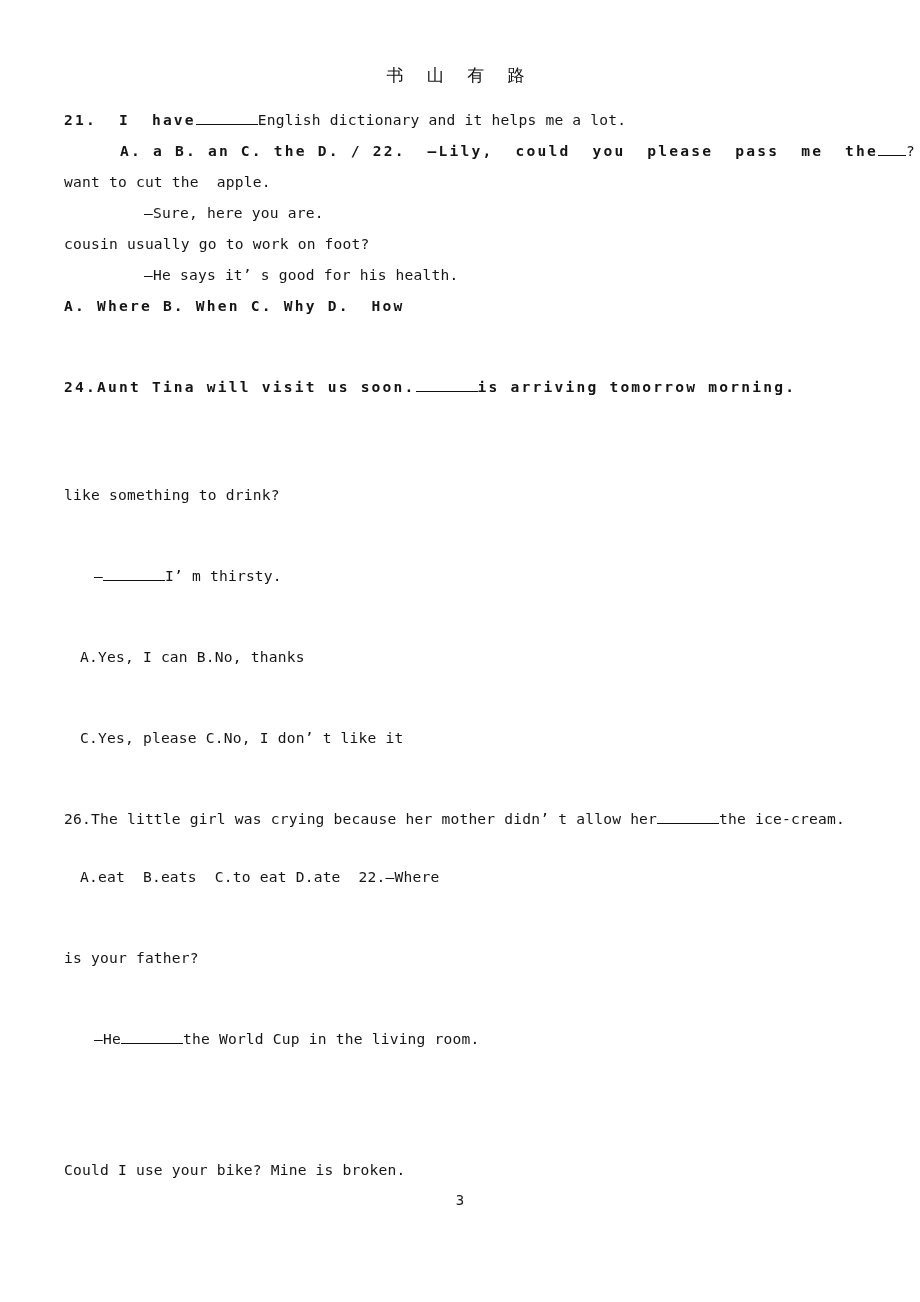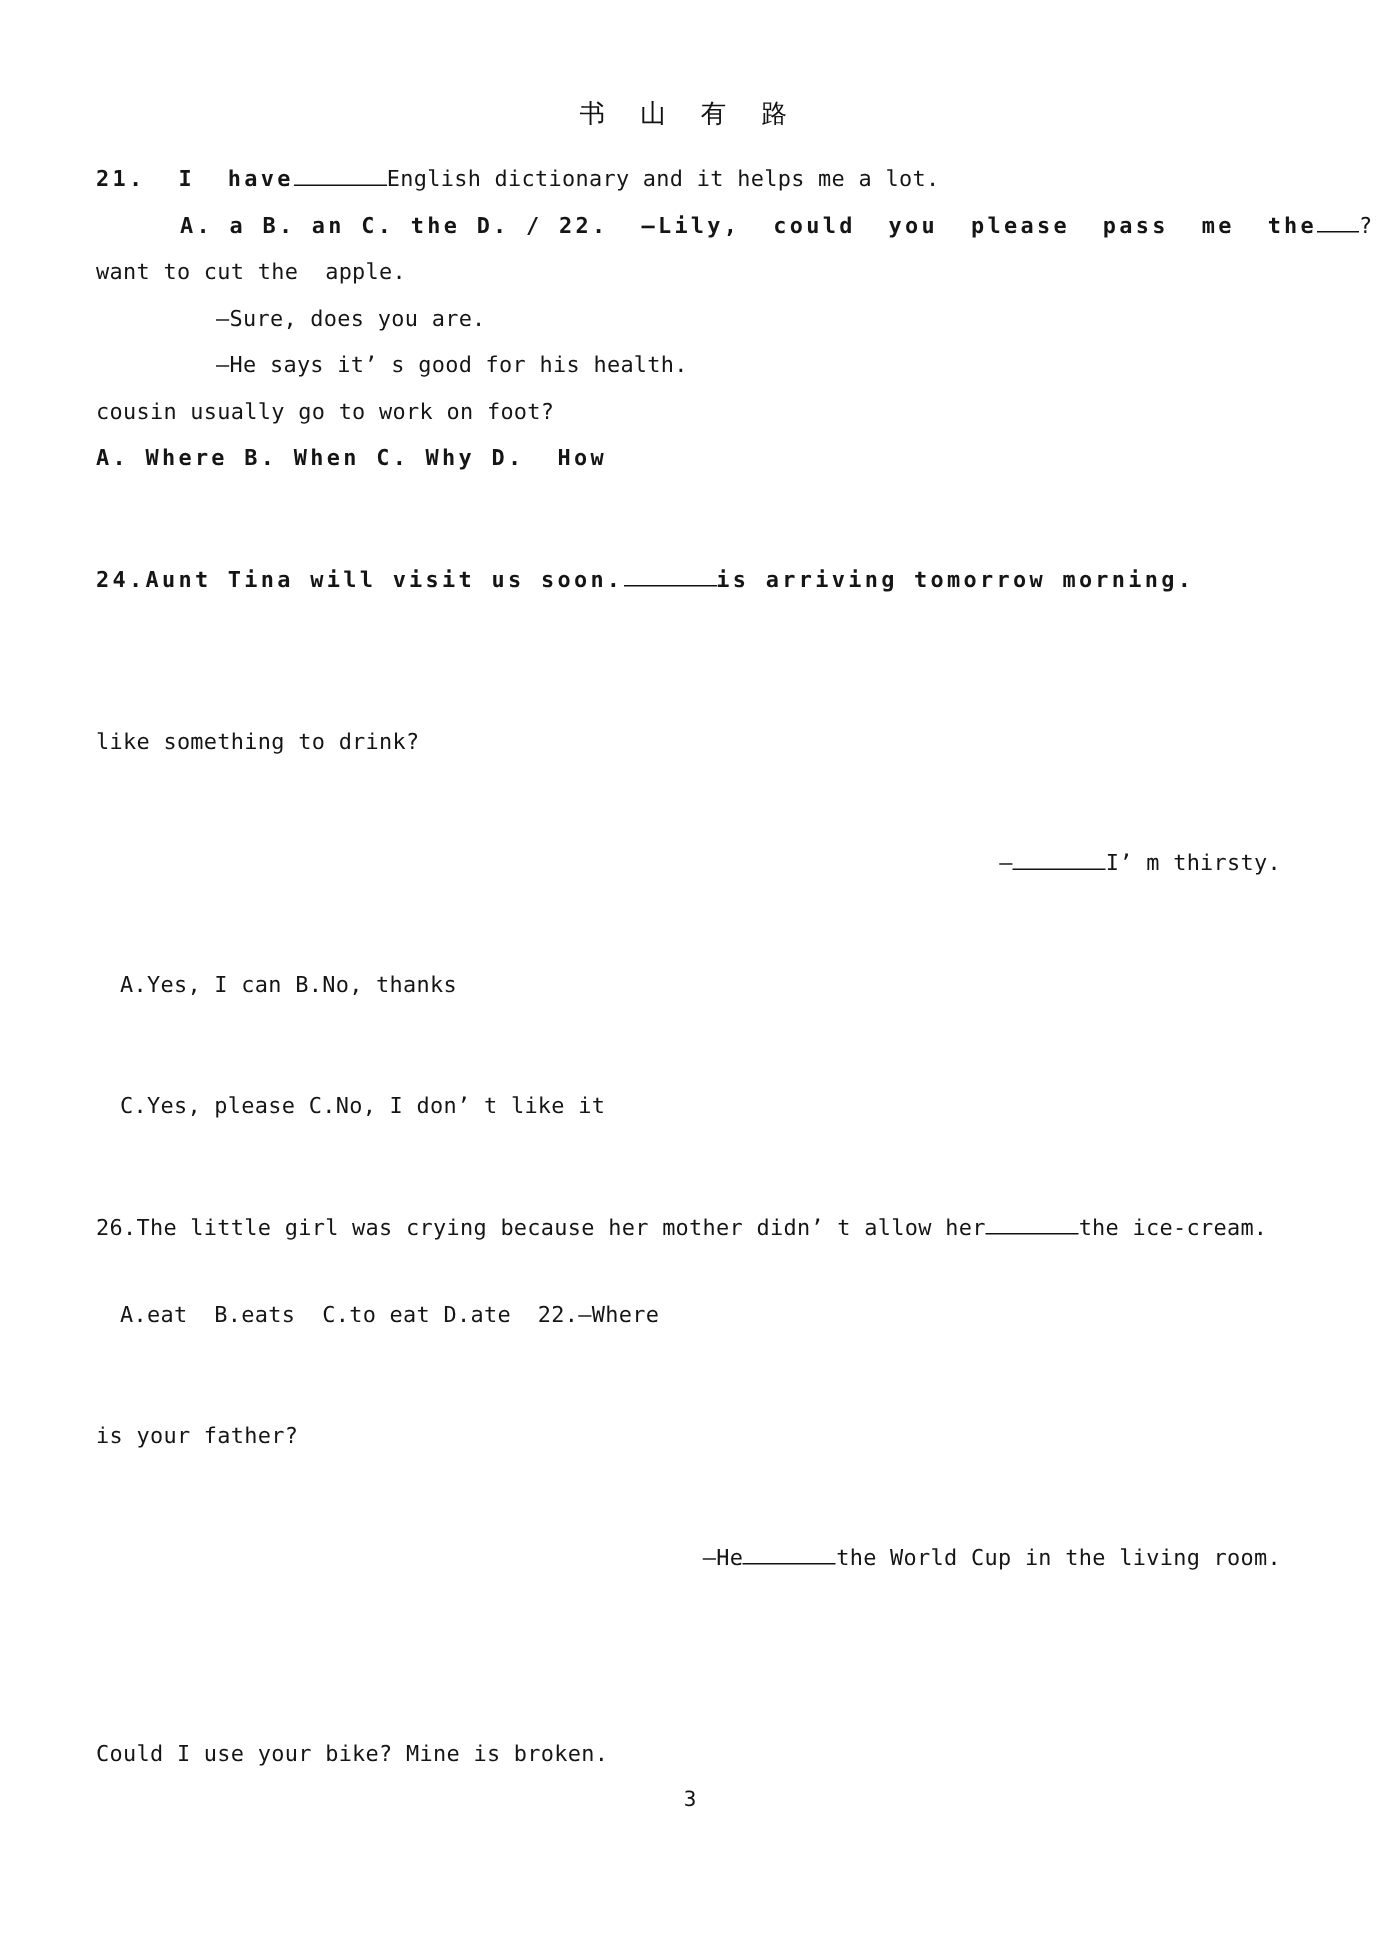--- a/index.html
+++ b/index.html
@@ -48,21 +48,21 @@
   .ln {
     white-space: pre;
     height: 31px;
   }
   
   .gap-s { height: 27px; }
   .gap-m { height: 50px; }
   .indent-1 { padding-left: 56px; }
   .indent-2 { padding-left: 80px; }
   .indent-sm { padding-left: 16px; }
-  .indent-mid { padding-left: 30px; text-align: right; }
+  .indent-mid { padding-left: 30px; }
 
   .blank {
     display: inline-block;
     border-bottom: 1.4px solid #111;
     vertical-align: baseline;
     height: 13px;
   }
   .b-short { width: 28px; }
   .b-med   { width: 62px; }
   .b-long  { width: 92px; }
@@ -86,26 +86,26 @@
   <div class="header-title">书 山 有 路</div>
 
   <div class="body-text">
 
     <div class="ln"><span class="spaced">21.  I  have</span><span class="blank b-med"></span><span>English dictionary and it helps me a lot.</span></div>
 
     <div class="ln indent-1"><span class="spaced">A. a B. an C. the D. / </span><span class="spaced">22.  —Lily,  could  you  please  pass  me  the</span><span class="blank b-short"></span><span>? I</span></div>
 
     <div class="ln"><span>want to cut the  apple.</span></div>
 
-    <div class="ln indent-2"><span>—Sure, does you are.</span></div>
+    <div class="ln indent-2"><span>—Sure, here you are.</span></div>
 
 
+    <div class="ln"><span>cousin usually go to work on foot?</span></div>
+
     <div class="ln indent-2"><span>—He says it’ s good for his health.</span></div>
-
-    <div class="ln"><span>cousin usually go to work on foot?</span></div>
 
     <div class="ln"><span class="spaced">A. Where B. When C. Why D.  How</span></div>
 
     <div class="gap-m"></div>
 
     <div class="ln"><span class="spaced">24.Aunt Tina will visit us soon.</span><span class="blank b-med"></span><span class="spaced">is arriving tomorrow morning.</span></div>
 
     <div class="gap-s"></div>
 
 

